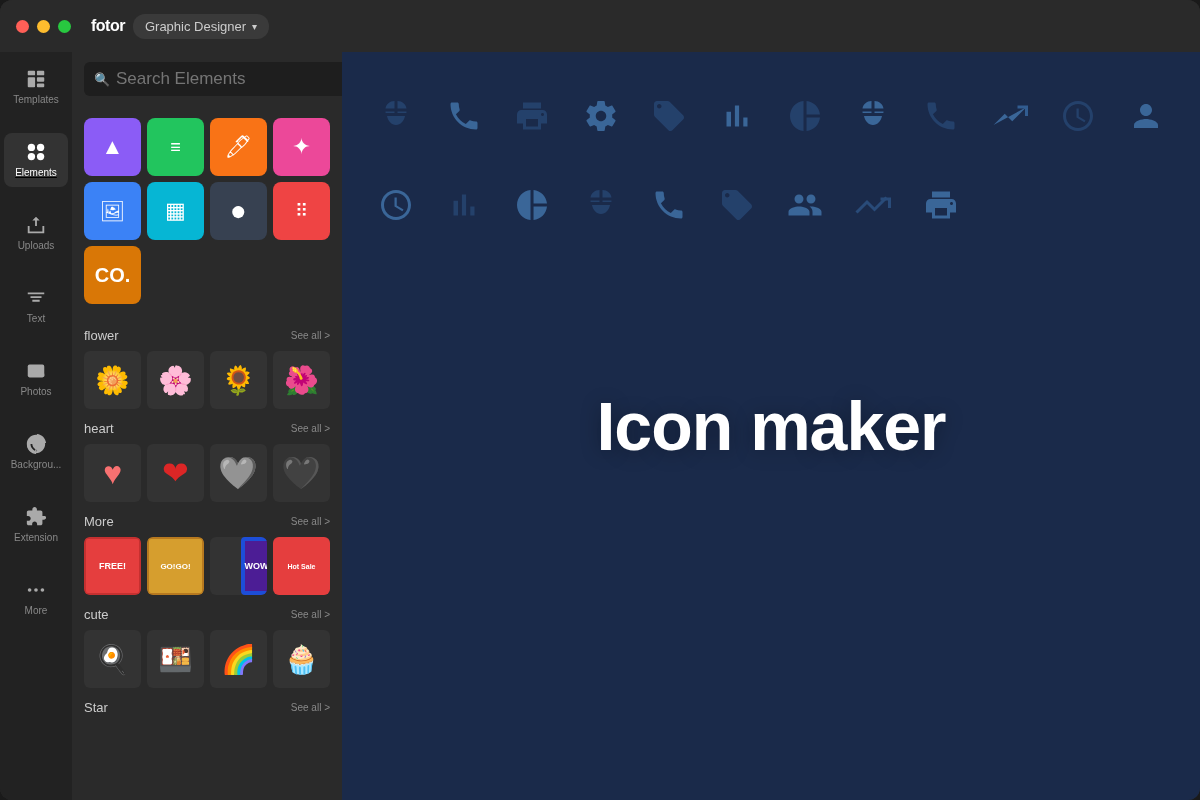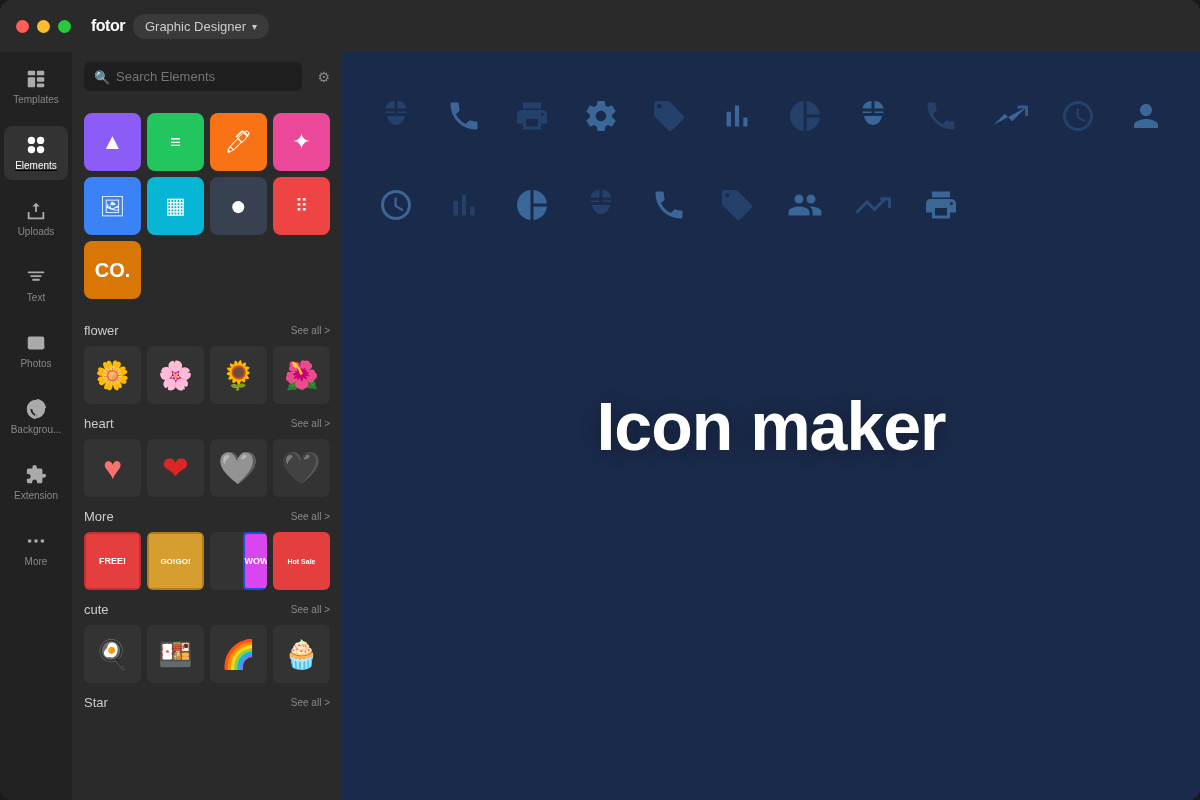--- a/index.html
+++ b/index.html
@@ -13,32 +13,32 @@
     .tl-red { background: #ff5f57; }
     .tl-yellow { background: #febc2e; }
     .tl-green { background: #28c840; }
     .app-name { color: #ffffff; font-size: 16px; font-weight: 600; margin-left: 20px; letter-spacing: -0.5px; }
     .dropdown-btn { background: #3a3a3a; border: none; color: #ccc; padding: 5px 12px; border-radius: 12px; font-size: 13px; cursor: pointer; display: flex; align-items: center; gap: 6px; margin-left: 8px; }
     .dropdown-btn::after { content: '▾'; font-size: 10px; }
 
     .main-area { display: flex; flex: 1; overflow: hidden; }
 
     
-    .sidebar { width: 72px; background: #222; display: flex; flex-direction: column; align-items: center; padding: 8px 0; gap: 12px; flex-shrink: 0; }
+    .sidebar { width: 72px; background: #222; display: flex; flex-direction: column; align-items: center; padding: 8px 0; gap: 19px; flex-shrink: 0; }
     .sidebar-item { display: flex; flex-direction: column; align-items: center; padding: 8px 6px; border-radius: 8px; cursor: pointer; width: 64px; gap: 4px; }
     .sidebar-item.active { background: #333; text-decoration: underline; }
     .sidebar-item svg { width: 22px; height: 22px; fill: #aaa; }
     .sidebar-item.active svg { fill: #fff; }
     .sidebar-label { font-size: 10px; color: #888; text-align: center; line-height: 1.2; }
     .sidebar-item.active .sidebar-label { color: #fff; }
 
     
     .panel { width: 270px; background: #2a2a2a; display: flex; flex-direction: column; flex-shrink: 0; overflow: hidden; }
     .search-bar { padding: 10px 12px; display: flex; align-items: center; gap: 8px; }
-    .search-input { flex: 1; background: #1e1e1e; border: none; border-radius: 6px; padding: 7px 10px 7px 32px; color: #ccc; font-size: 13px; outline: none; }
+    .search-input { flex: 1; background: #1e1e1e; border: none; border-radius: 6px; padding: 7px 10px 7px 32px; color: #ccc; font-size: 17px; outline: none; }
     .search-wrapper { position: relative; flex: 1; }
     .search-icon-inner { position: absolute; left: 10px; top: 50%; transform: translateY(-50%); color: #666; font-size: 13px; }
     .filter-icon { color: #888; cursor: pointer; font-size: 14px; }
 
     .tabs { display: flex; padding: 0 12px; gap: 16px; border-bottom: 1px solid #333; }
     .tab { font-size: 13px; padding: 6px 0; cursor: pointer; color: #888; border-bottom: 2px solid transparent; margin-bottom: -1px; }
     .tab.active { color: #fff; border-bottom: 2px solid #fff; }
 
     .elements-grid { padding: 12px; display: grid; grid-template-columns: repeat(4, 1fr); gap: 6px; flex-shrink: 0; }
     .element-tile { border-radius: 8px; height: 58px; display: flex; align-items: center; justify-content: center; cursor: pointer; overflow: hidden; }
@@ -258,21 +258,21 @@
           <span class="see-all">See all &gt;</span>
         </div>
         <div class="items-row">
           <div class="sticker-item">
             <div style="background:#e53e3e;color:white;font-size:9px;font-weight:900;width:100%;height:100%;display:flex;align-items:center;justify-content:center;border-radius:4px;border:2px solid #c53030;">FREE!</div>
           </div>
           <div class="sticker-item">
             <div style="background:#d69e2e;color:white;font-size:8px;font-weight:900;width:100%;height:100%;display:flex;align-items:center;justify-content:center;border-radius:4px;border:2px solid #b7791f;">GO!GO!</div>
           </div>
           <div class="sticker-item">
-            <div style="background:#d946ef;color:white;font-size:9px;font-weight:900;width:100%;height:100%;display:flex;align-items:center;justify-content:center;border-radius:4px;border:2px solid #1d4ed8;margin-left:36px;">WOW</div>
+            <div style="background:#4c1d95;color:white;font-size:9px;font-weight:900;width:100%;height:100%;display:flex;align-items:center;justify-content:center;border-radius:4px;border:4px solid #1d4ed8;margin-left:36px;">WOW</div>
           </div>
           <div class="sticker-item">
             <div style="background:#e53e3e;color:white;font-size:7px;font-weight:900;width:100%;height:100%;display:flex;align-items:center;justify-content:center;border-radius:4px;">Hot Sale</div>
           </div>
         </div>
 
         <div class="section-header">
           <span class="section-title">cute</span>
           <span class="see-all">See all &gt;</span>
         </div>

